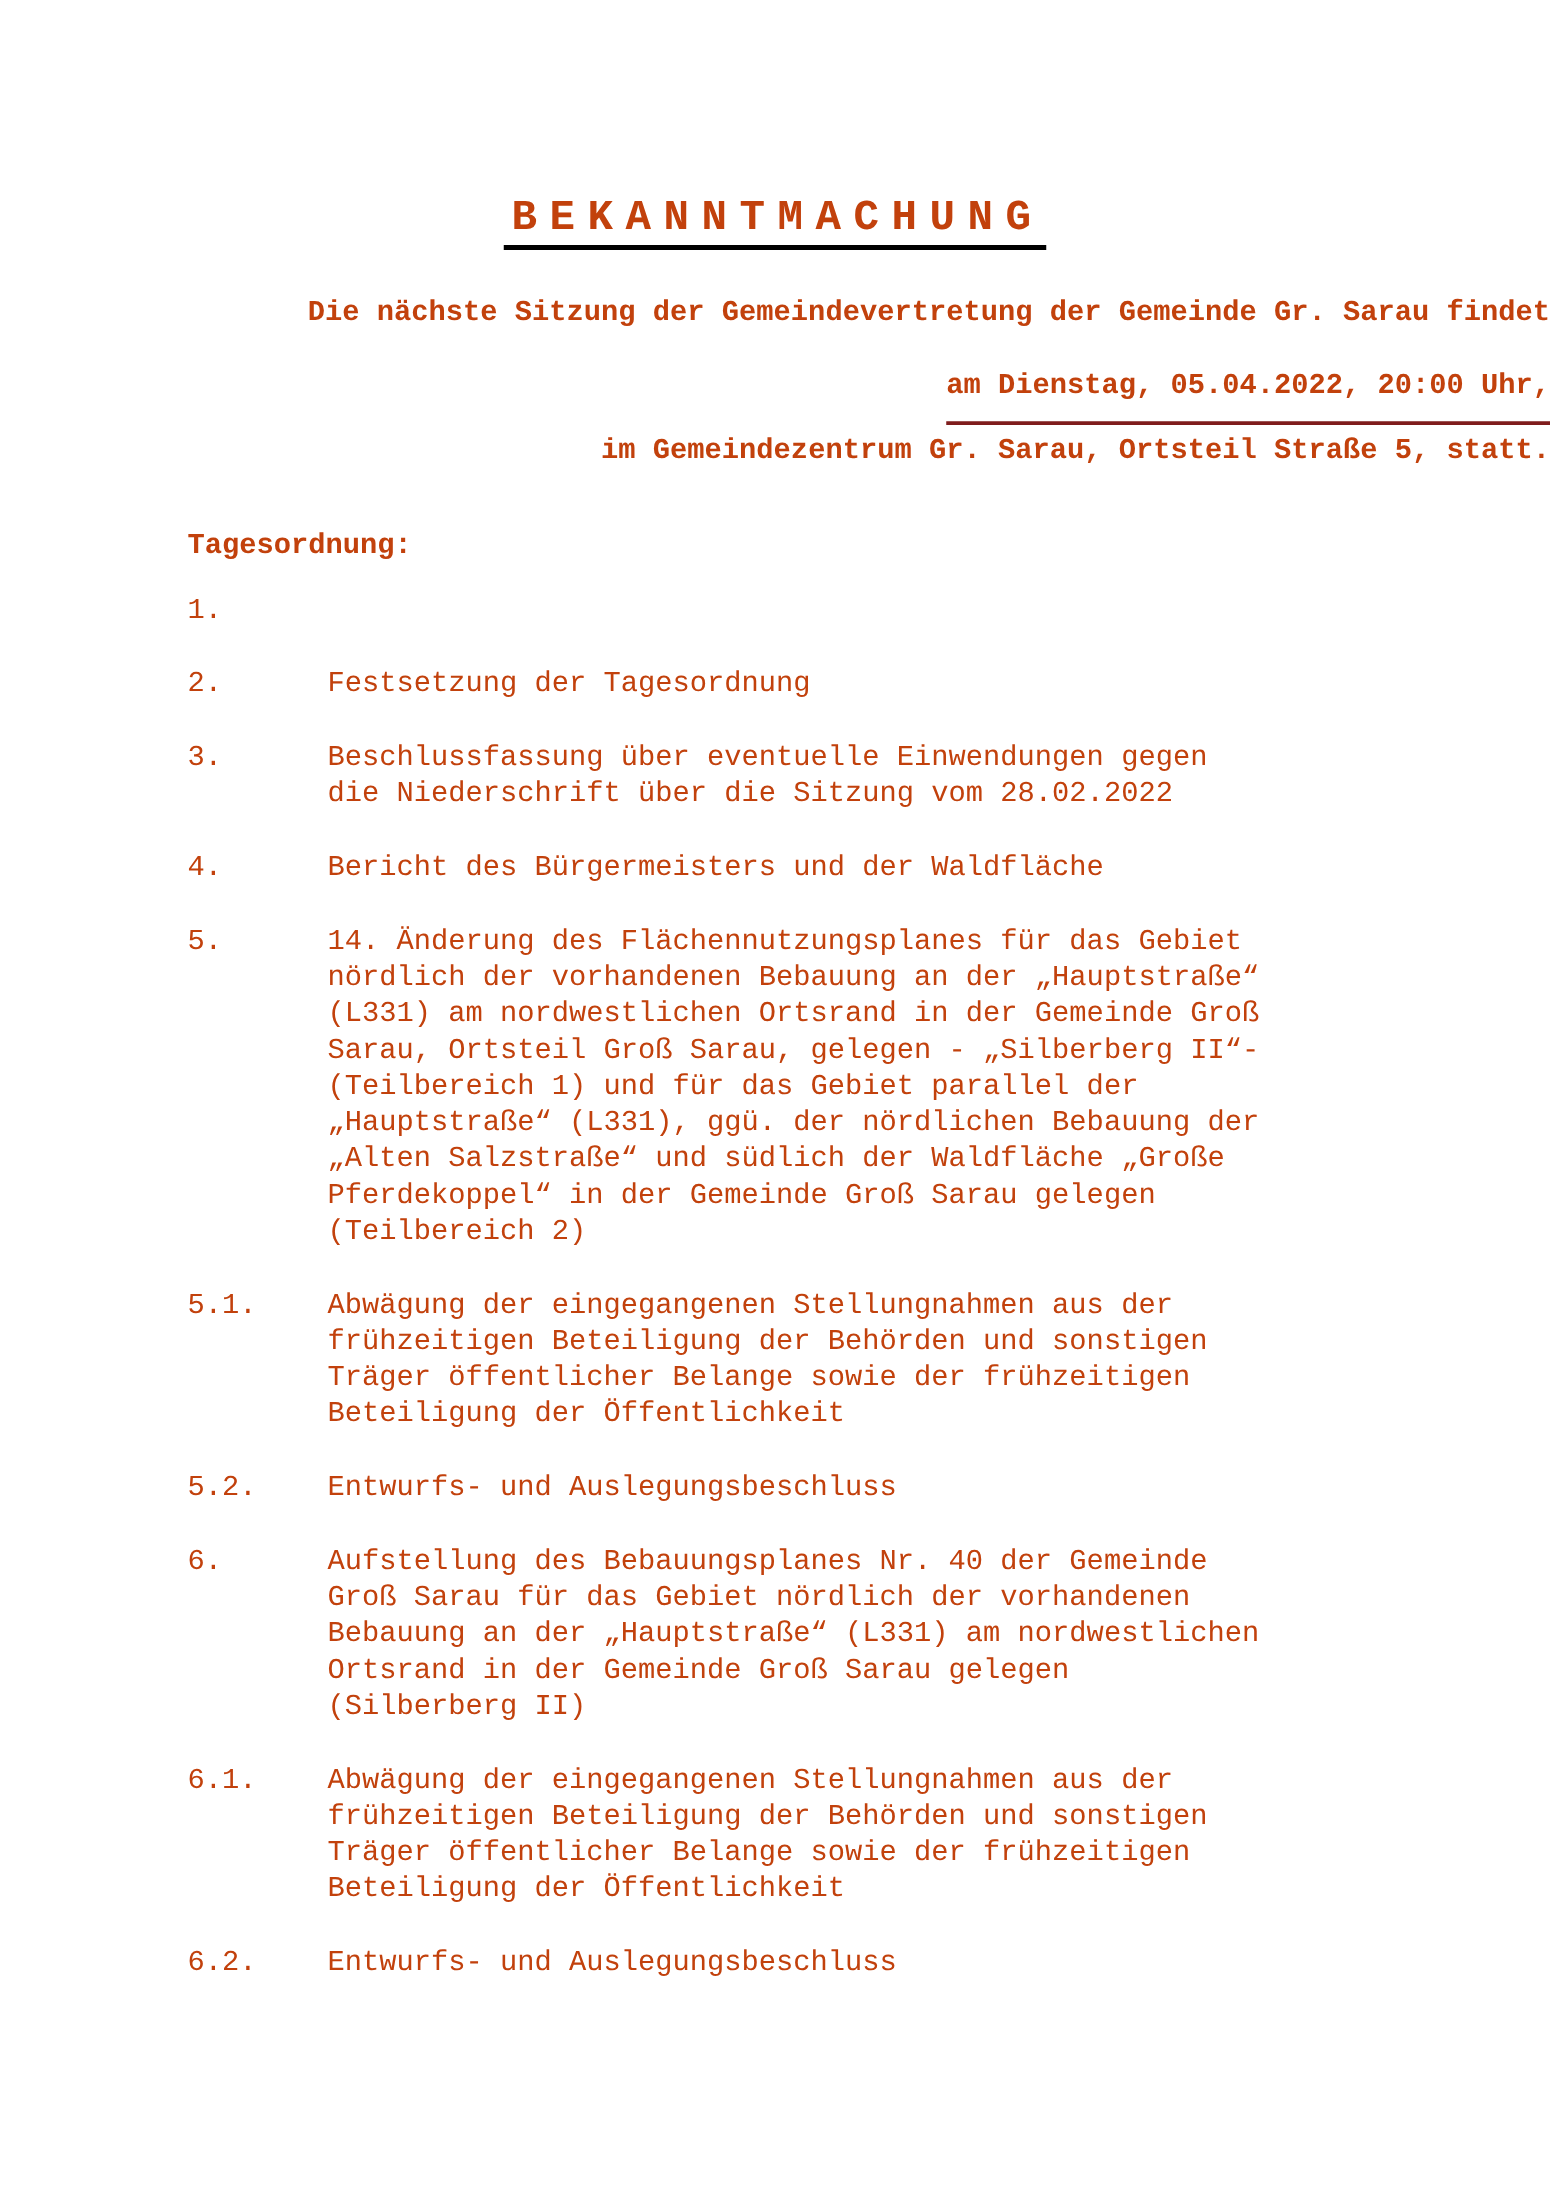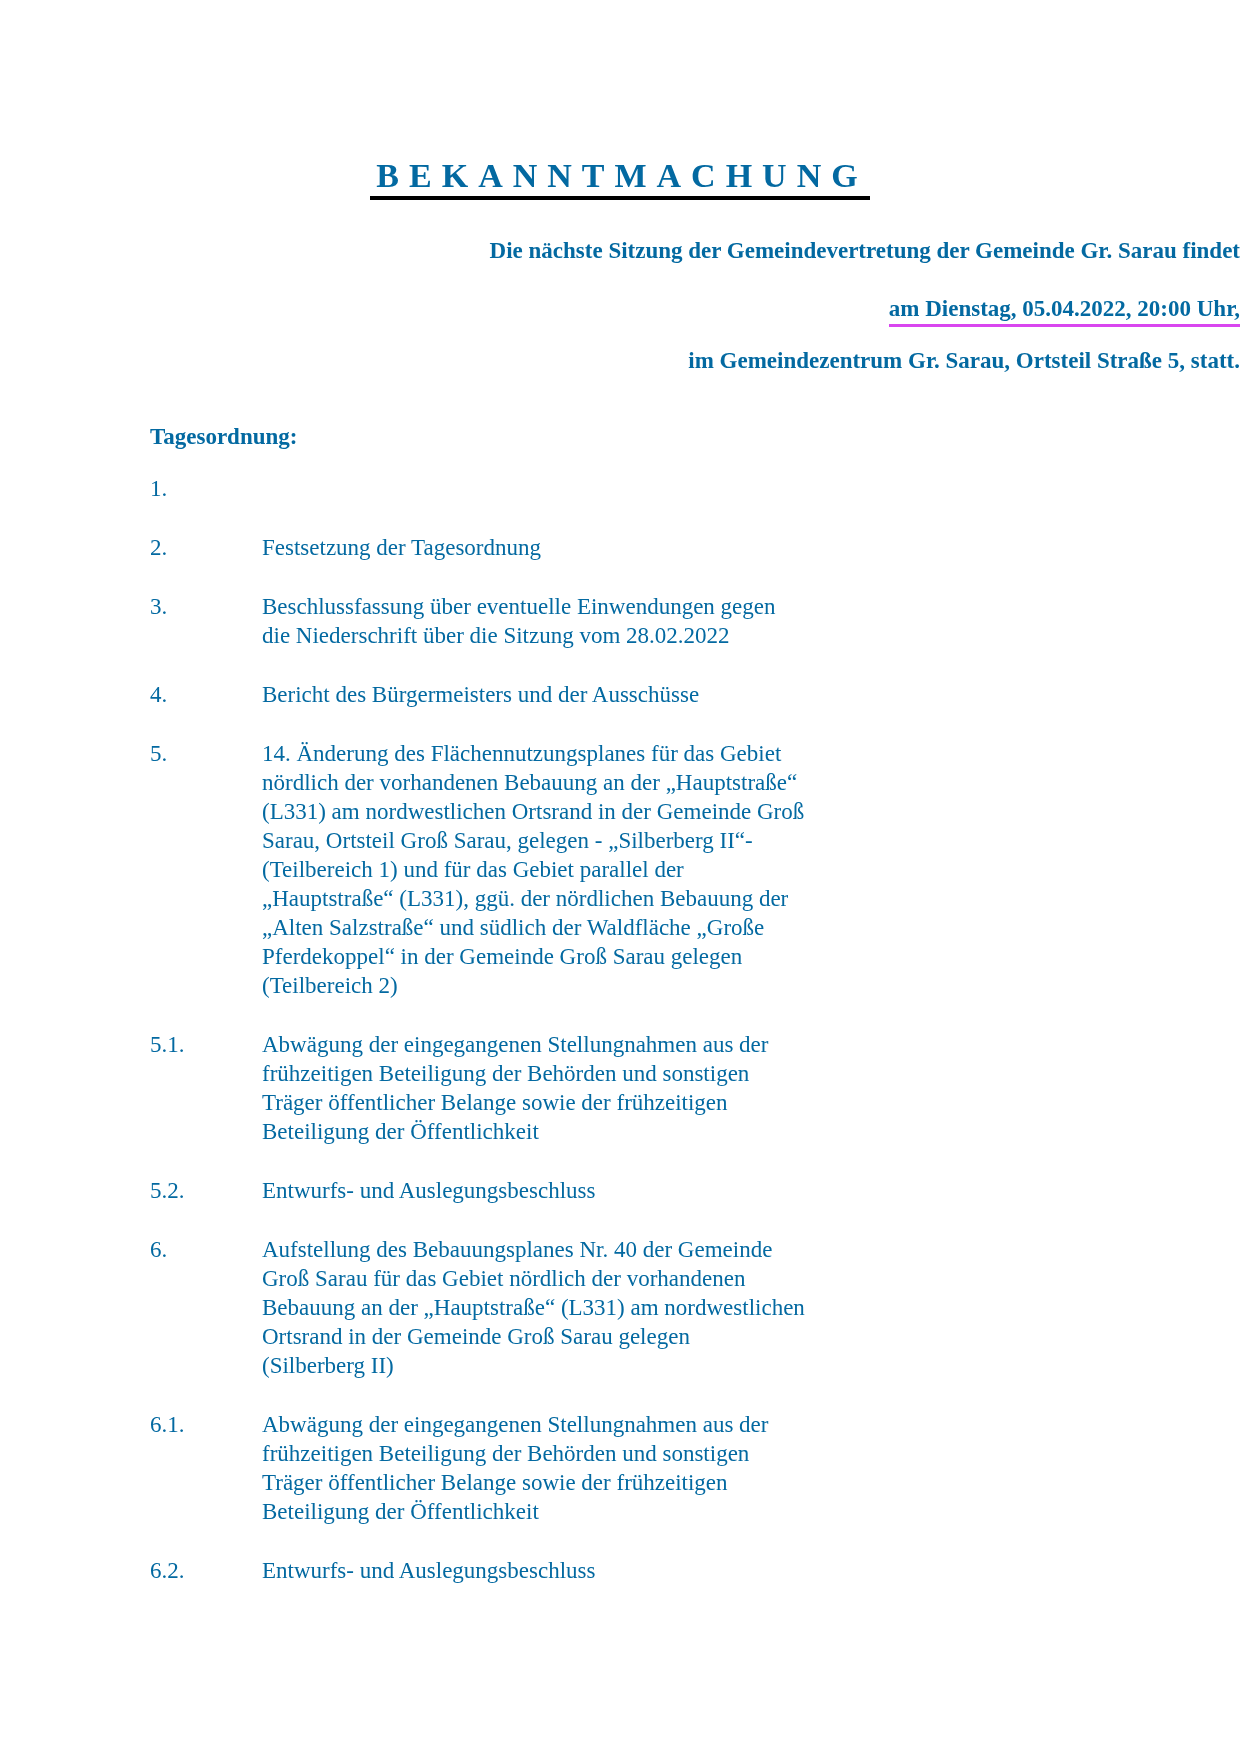--- a/index.html
+++ b/index.html
@@ -5,22 +5,22 @@
   html, body {
     margin: 0;
     padding: 0;
     background: #ffffff;
   }
   .page {
     position: relative;
     width: 1240px;
     height: 1754px;
     background: #ffffff;
-    color: #0369a1;
-    font-family: Liberation Serif, serif;
+    color: #c2410c;
+    font-family: Liberation Mono, monospace;
     overflow: hidden;
   }
   .doc-title-wrap {
     position: absolute;
     top: 157px;
     left: 0;
     right: 0;
     text-align: center;
   }
   .doc-title {
@@ -40,22 +40,22 @@
     font-size: 23px;
     font-weight: bold;
     line-height: 29px;
     white-space: nowrap;
   }
   .intro-line-1 { top: 236px; }
   .intro-line-2 { top: 294px; }
   .intro-line-3 { top: 346px; }
   .underlined {
     display: inline-block;
-    border-bottom: 3px solid #d946ef;
-    padding-bottom: 1px;
+    border-bottom: 3px solid #7f1d1d;
+    padding-bottom: 14px;
   }
   .agenda-heading {
     position: absolute;
     left: 150px;
     top: 422px;
     font-size: 23px;
     font-weight: bold;
     line-height: 29px;
   }
   .agenda {
@@ -110,21 +110,21 @@
     </div>
 
     <div class="agenda-item">
       <div class="agenda-num">3.</div>
       <div class="agenda-text">Beschlussfassung über eventuelle Einwendungen gegen
 die Niederschrift über die Sitzung vom 28.02.2022</div>
     </div>
 
     <div class="agenda-item">
       <div class="agenda-num">4.</div>
-      <div class="agenda-text">Bericht des Bürgermeisters und der Ausschüsse</div>
+      <div class="agenda-text">Bericht des Bürgermeisters und der Waldfläche</div>
     </div>
 
     <div class="agenda-item">
       <div class="agenda-num">5.</div>
       <div class="agenda-text">14. Änderung des Flächennutzungsplanes für das Gebiet
 nördlich der vorhandenen Bebauung an der „Hauptstraße“
 (L331) am nordwestlichen Ortsrand in der Gemeinde Groß
 Sarau, Ortsteil Groß Sarau, gelegen - „Silberberg II“-
 (Teilbereich 1) und für das Gebiet parallel der
 „Hauptstraße“ (L331), ggü. der nördlichen Bebauung der

